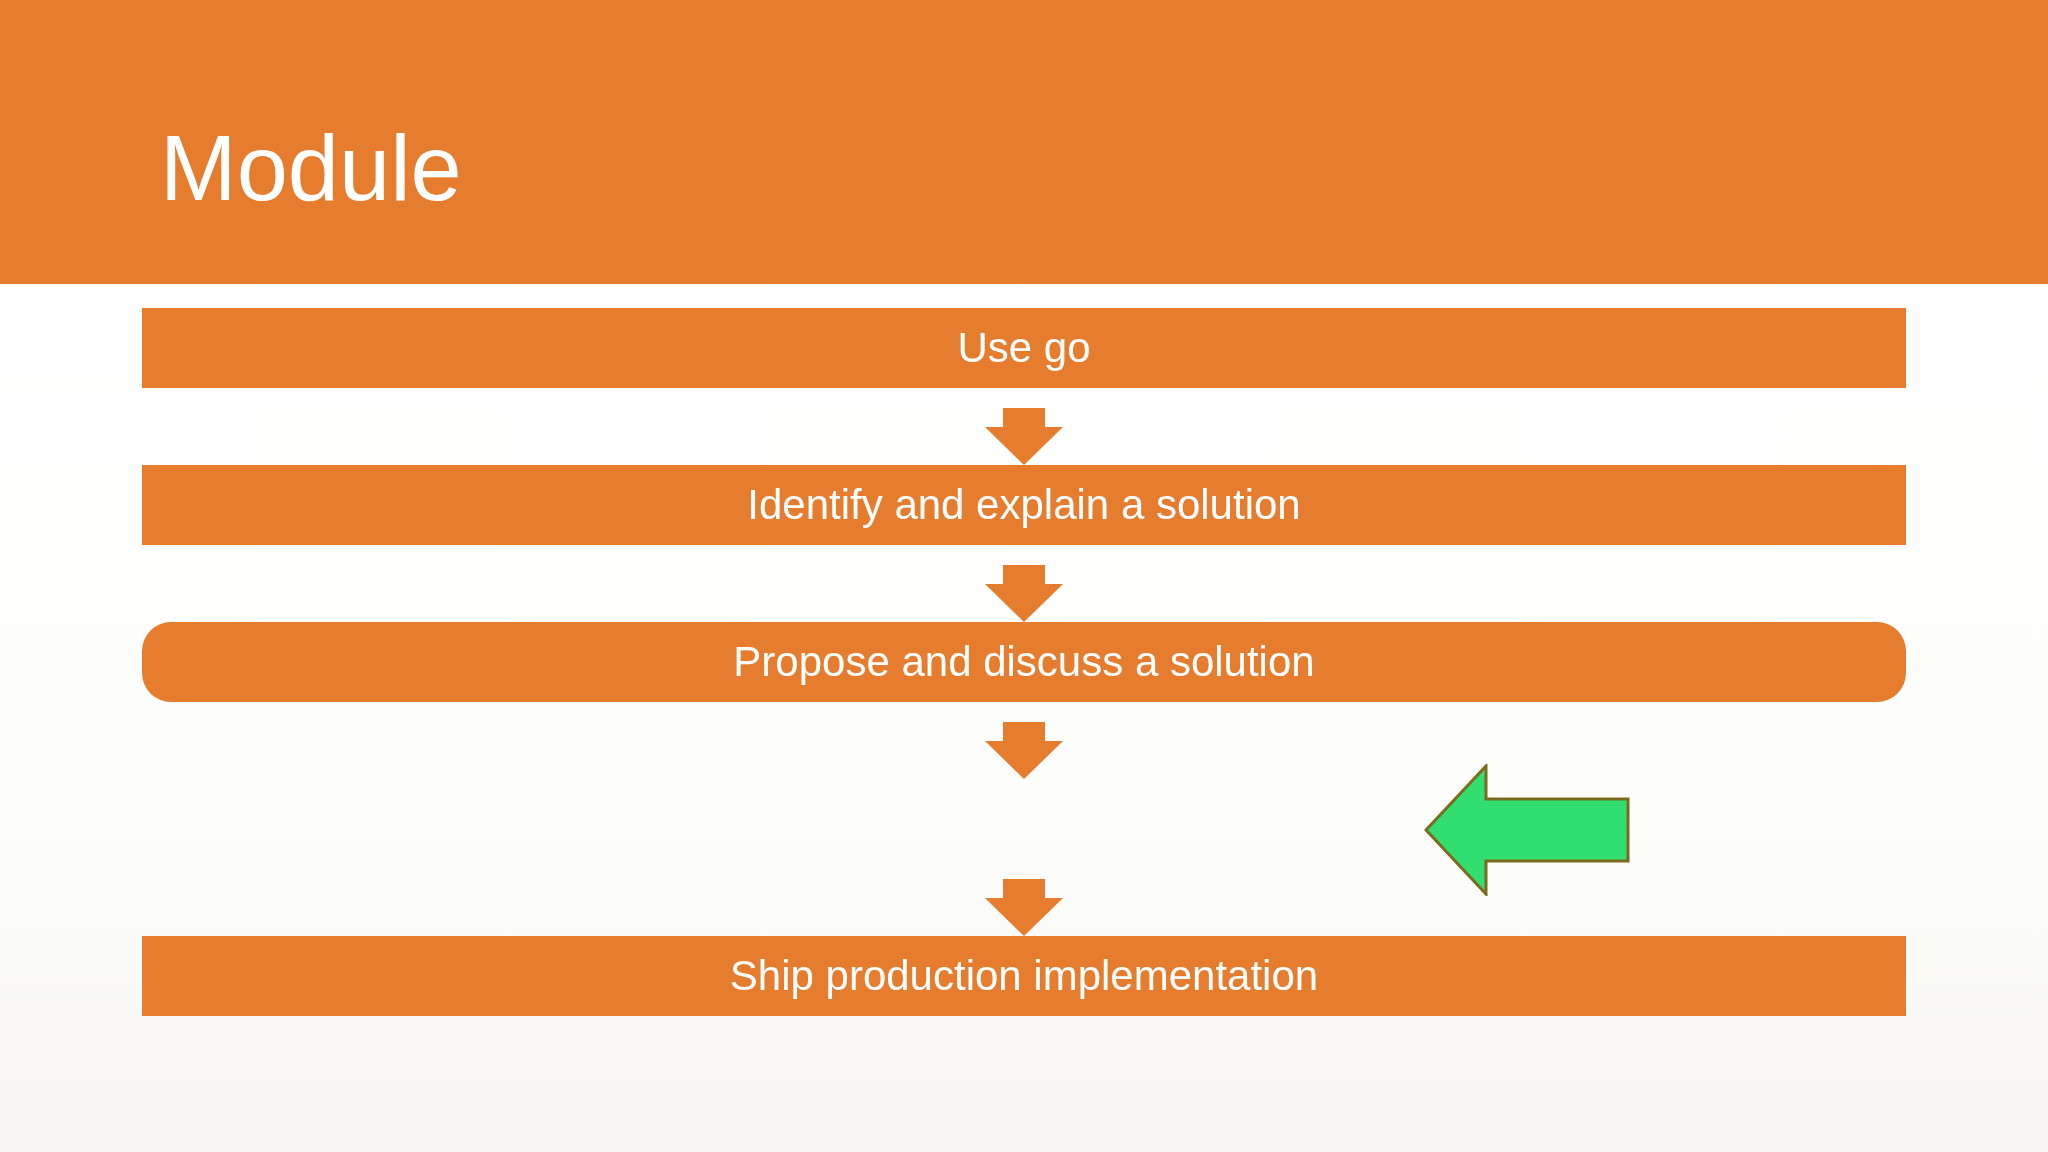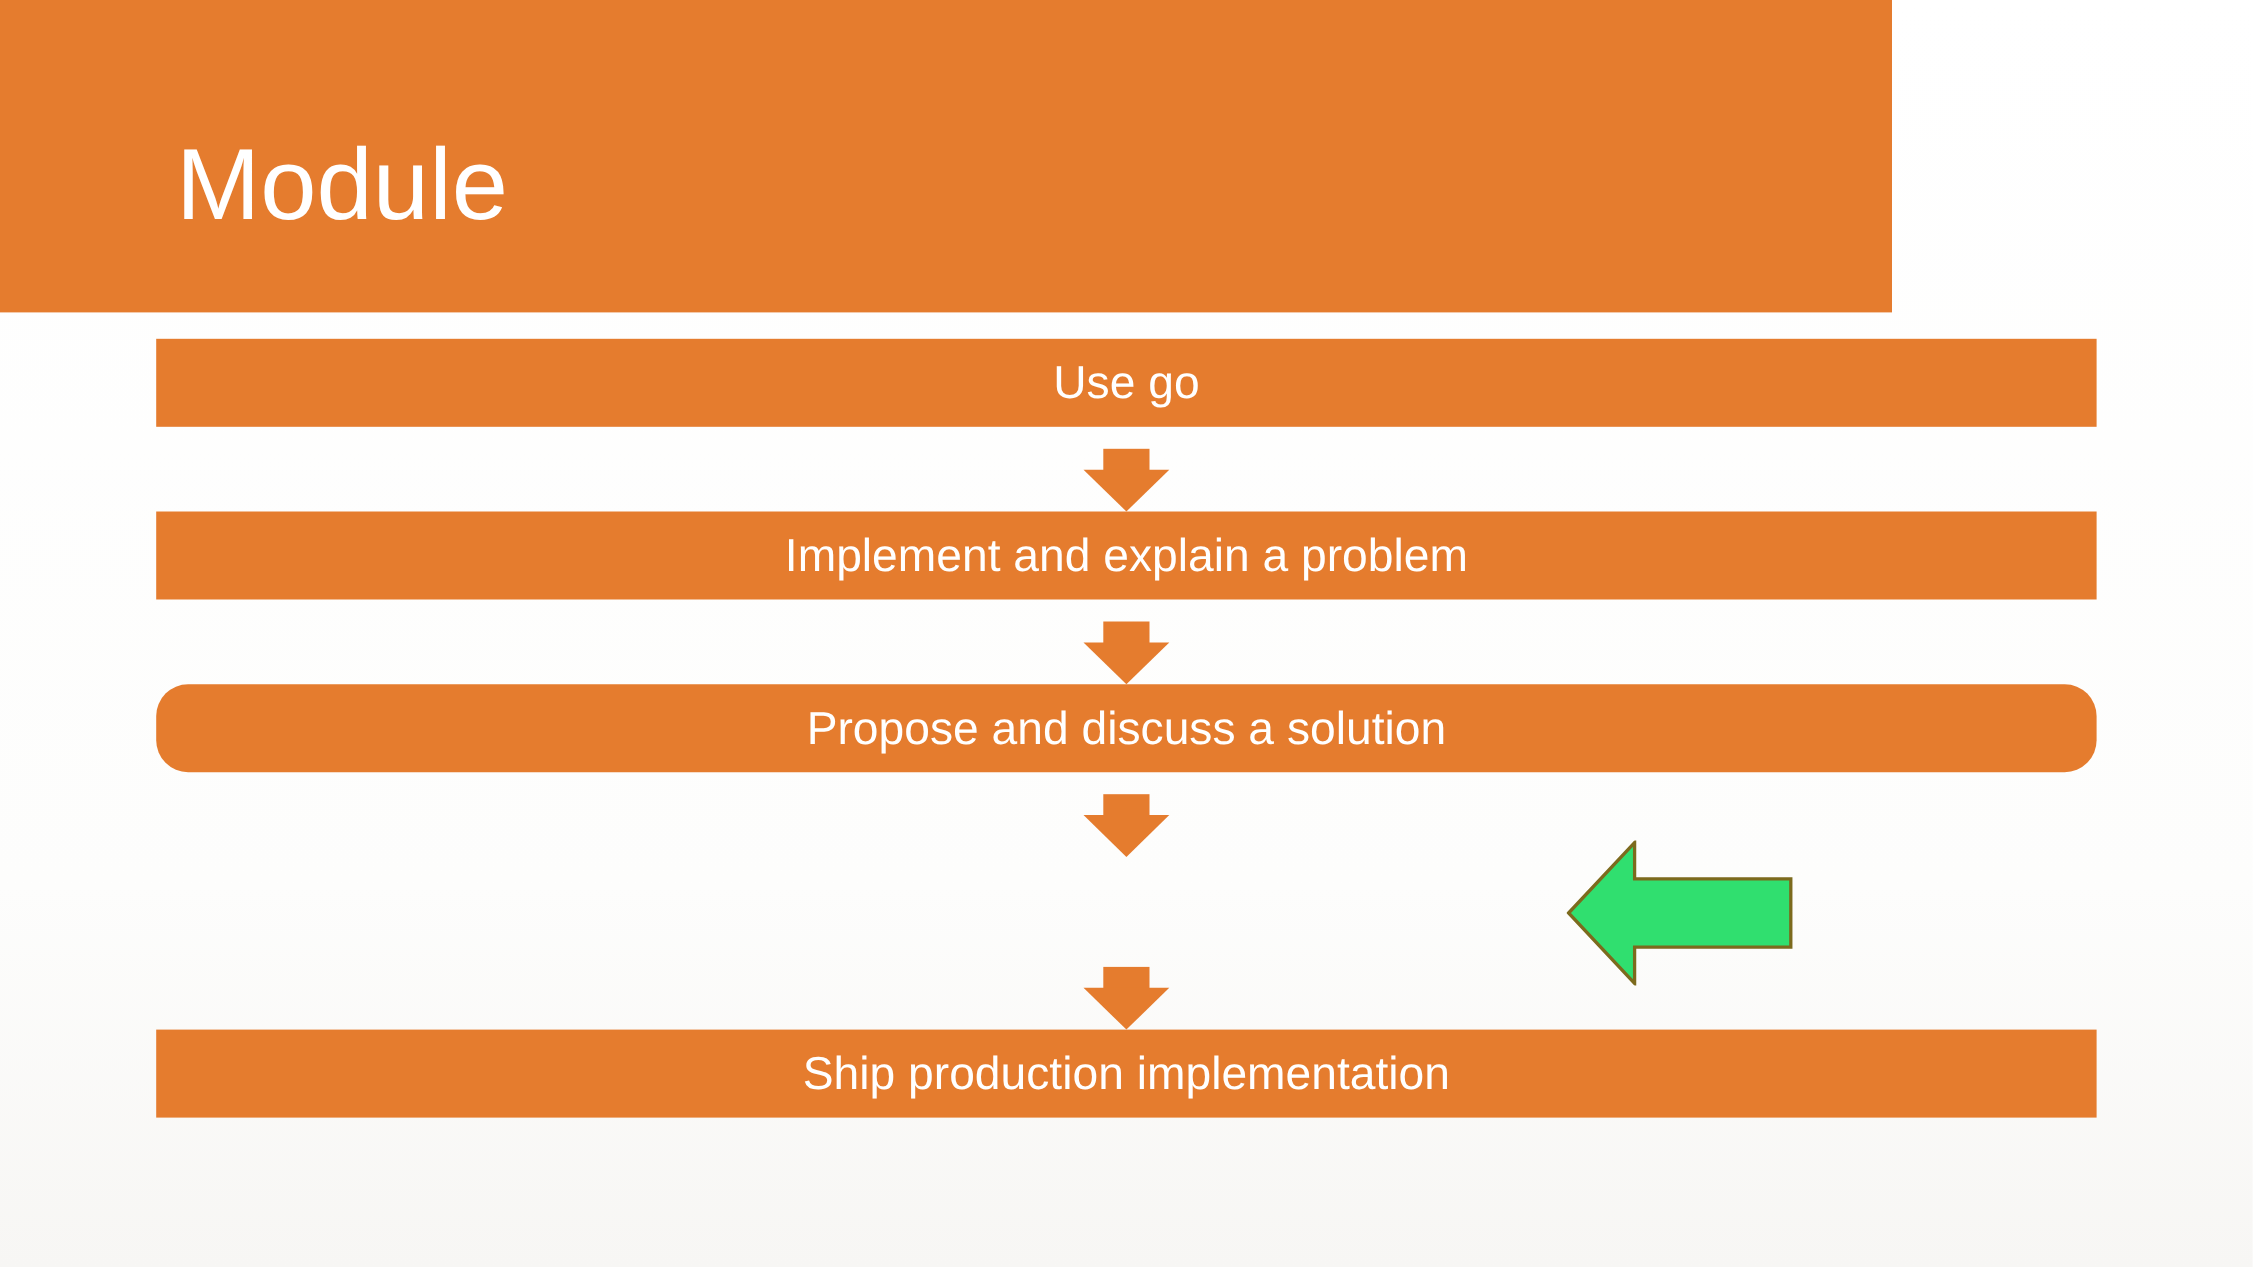--- a/index.html
+++ b/index.html
@@ -14,21 +14,21 @@
   .slide {
     position: relative;
     width: 2048px;
     height: 1152px;
     background: linear-gradient(180deg, #ffffff 0%, #fdfdfc 70%, #f7f6f4 100%);
   }
 
   .header-band {
     position: absolute;
     left: 0; top: 0;
-    width: 1720px;
+    width: 2048px;
     height: 284px;
     background: var(--orange);
   }
 
   .slide-title {
     position: absolute;
     left: 160px;
     top: 122px;
     font-size: 92px;
     line-height: 1;
@@ -117,21 +117,21 @@
     <h1 class="slide-title">Module</h1>
   </div>
 
   <div class="step-bar bar-1">
     <span class="step-label">Use go</span>
   </div>
 
   <div class="down-arrow conn-1"></div>
 
   <div class="step-bar bar-2">
-    <span class="step-label">Implement and explain a problem</span>
+    <span class="step-label">Identify and explain a solution</span>
   </div>
 
   <div class="down-arrow conn-2"></div>
 
   <div class="step-bar bar-3">
     <span class="step-label">Propose and discuss a solution</span>
   </div>
 
   <div class="down-arrow conn-3"></div>
 

